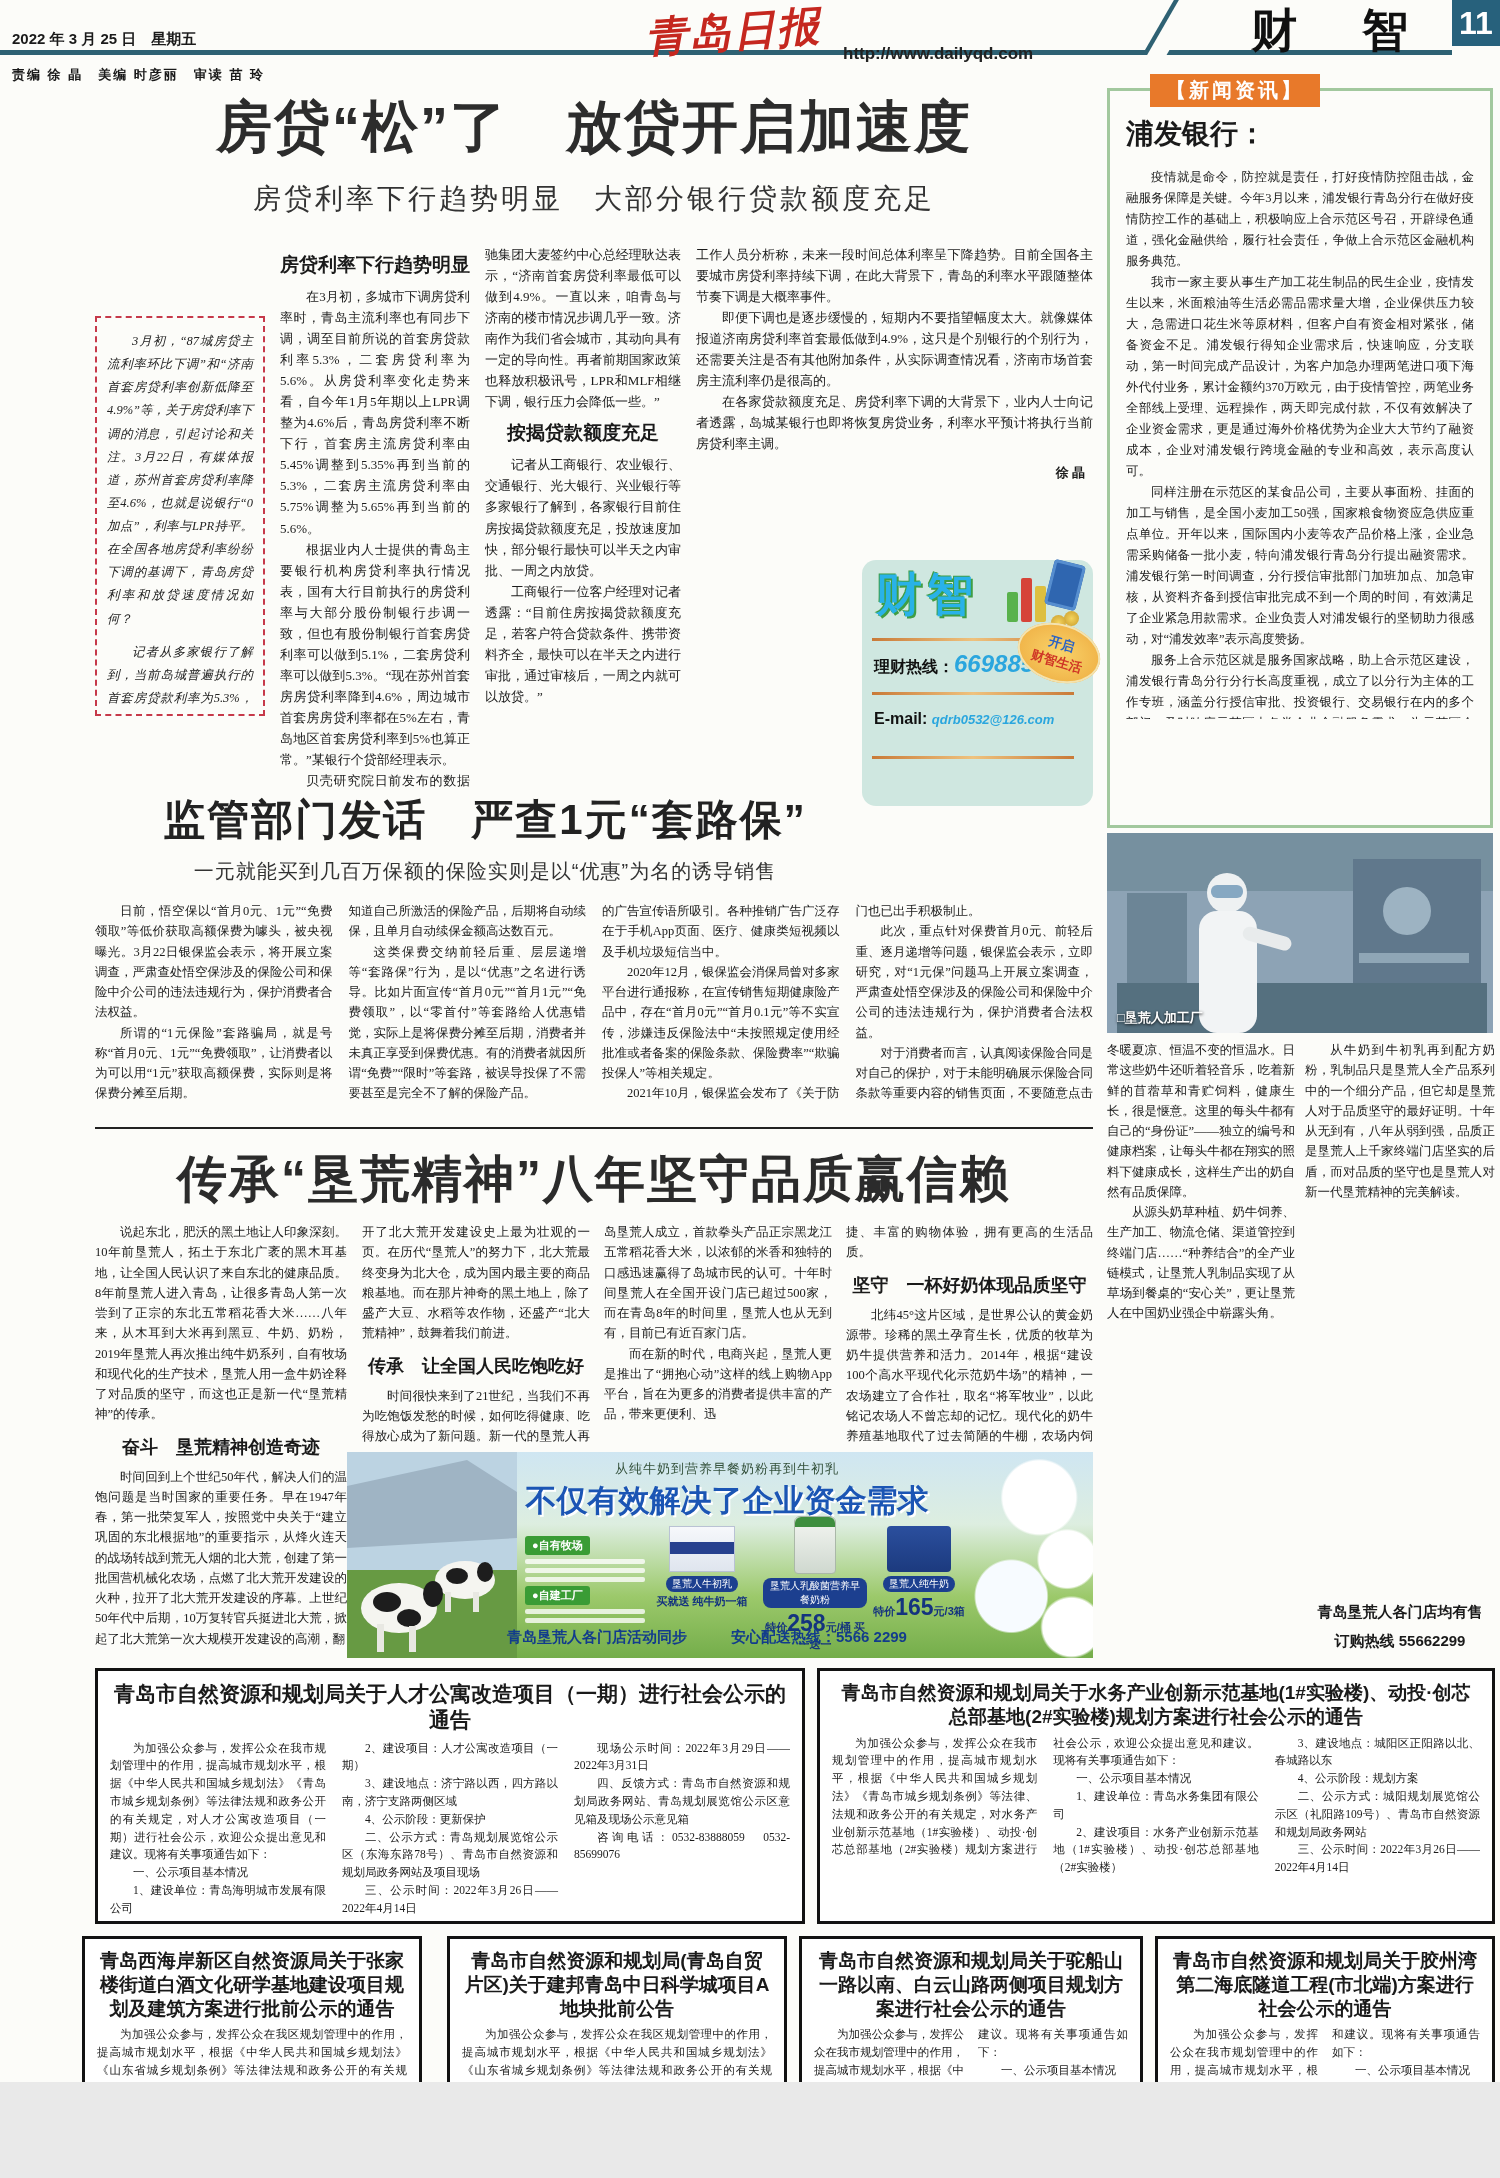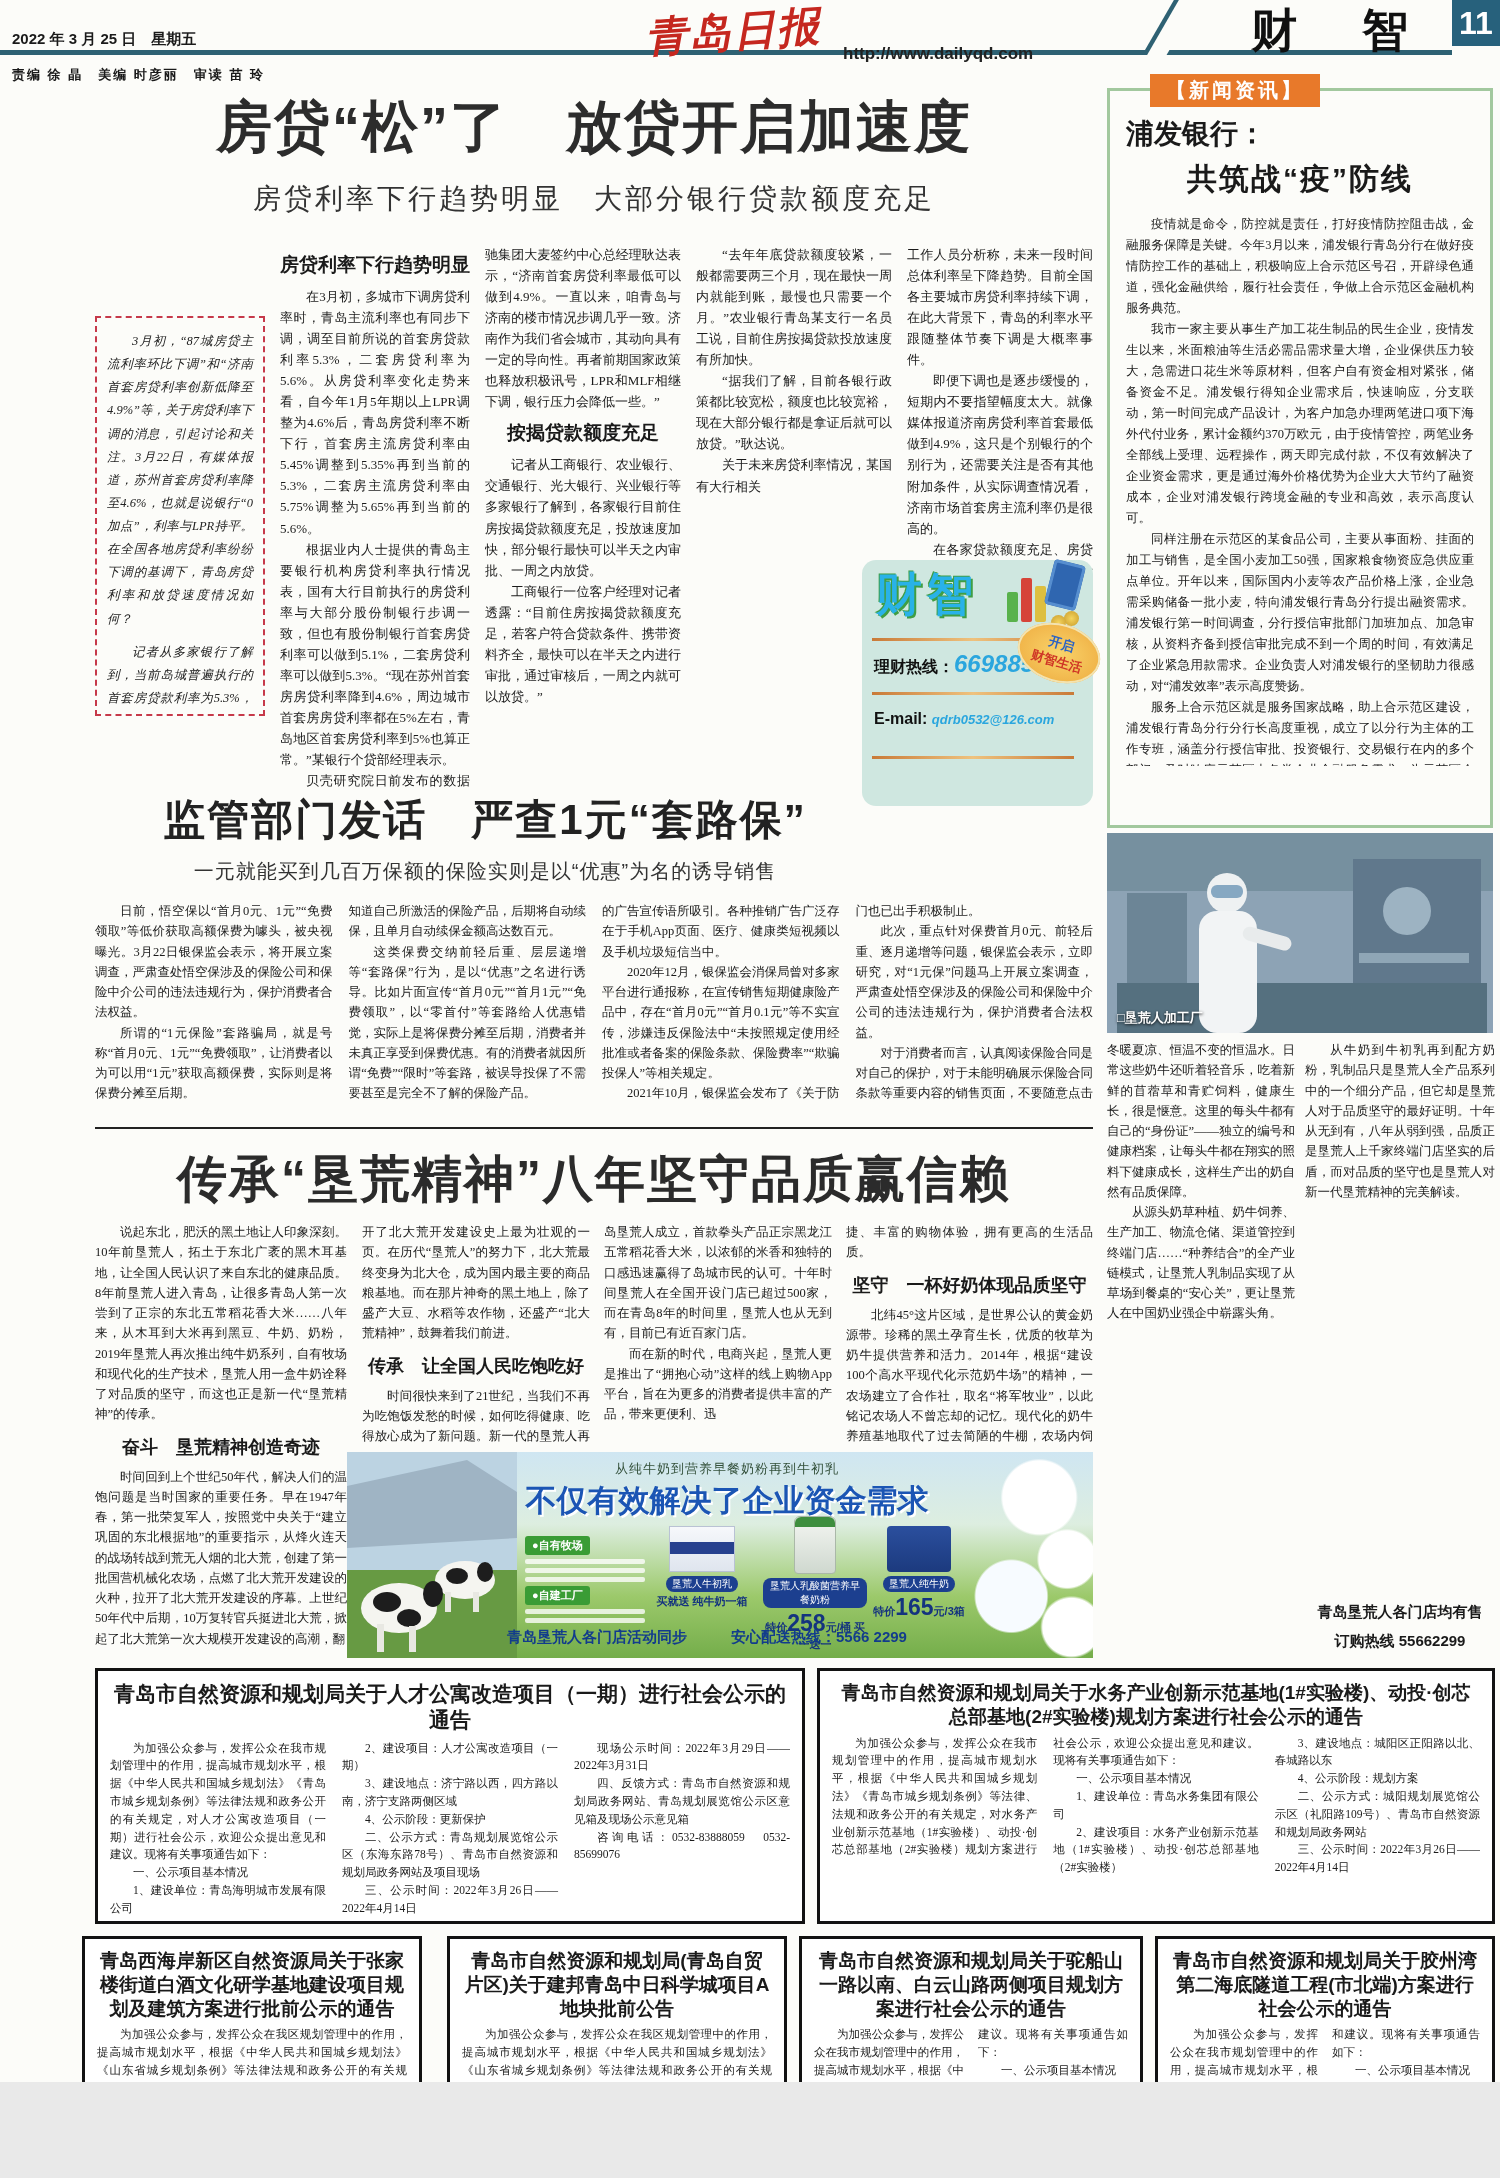--- a/index.html
+++ b/index.html
@@ -160,25 +160,20 @@
         <p>在3月初，多城市下调房贷利率时，青岛主流利率也有同步下调，调至目前所说的首套房贷款利率5.3%，二套房贷利率为5.6%。从房贷利率变化走势来看，自今年1月5年期以上LPR调整为4.6%后，青岛房贷利率不断下行，首套房主流房贷利率由5.45%调整到5.35%再到当前的5.3%，二套房主流房贷利率由5.75%调整为5.65%再到当前的5.6%。</p>
         <p>根据业内人士提供的青岛主要银行机构房贷利率执行情况表，国有大行目前执行的房贷利率与大部分股份制银行步调一致，但也有股份制银行首套房贷利率可以做到5.1%，二套房贷利率可以做到5.3%。“现在苏州首套房房贷利率降到4.6%，周边城市首套房房贷利率都在5%左右，青岛地区首套房贷利率到5%也算正常。”某银行个贷部经理表示。</p>
         <p>贝壳研究院日前发布的数据显示，3月以来，全国103个重点城市主流首套房贷利率和二套房贷利率较上月明显回落，主流首套房贷利率为5.34%，二套房贷利率为5.60%，分别较上月回落13个、15个基点，创2019年以来月度最大降幅，房贷利率水平接近2020年三季度的水平。青岛西海岸新区不动产登记咨询专家、中</p>
       </div>
       <div class="col c3">
         <p class="ni">驰集团大麦签约中心总经理耿达表示，“济南首套房贷利率最低可以做到4.9%。一直以来，咱青岛与济南的楼市情况步调几乎一致。济南作为我们省会城市，其动向具有一定的导向性。再者前期国家政策也释放积极讯号，LPR和MLF相继下调，银行压力会降低一些。”</p>
         <div class="colsub">按揭贷款额度充足</div>
         <p>记者从工商银行、农业银行、交通银行、光大银行、兴业银行等多家银行了解到，各家银行目前住房按揭贷款额度充足，投放速度加快，部分银行最快可以半天之内审批、一周之内放贷。</p>
         <p>工商银行一位客户经理对记者透露：“目前住房按揭贷款额度充足，若客户符合贷款条件、携带资料齐全，最快可以在半天之内进行审批，通过审核后，一周之内就可以放贷。”</p>
       </div>
-      <div class="col c4">
-        <p>“去年年底贷款额度较紧，一般都需要两三个月，现在最快一周内就能到账，最慢也只需要一个月。”农业银行青岛某支行一名员工说，目前住房按揭贷款投放速度有所加快。</p>
-        <p>“据我们了解，目前各银行政策都比较宽松，额度也比较宽裕，现在大部分银行都是拿证后就可以放贷。”耿达说。</p>
-        <p>关于未来房贷利率情况，某国有大行相关</p>
-      </div>
       <div class="col c5">
         <p class="ni">工作人员分析称，未来一段时间总体利率呈下降趋势。目前全国各主要城市房贷利率持续下调，在此大背景下，青岛的利率水平跟随整体节奏下调是大概率事件。</p>
         <p>即便下调也是逐步缓慢的，短期内不要指望幅度太大。就像媒体报道济南房贷利率首套最低做到4.9%，这只是个别银行的个别行为，还需要关注是否有其他附加条件，从实际调查情况看，济南市场首套房主流利率仍是很高的。</p>
         <p>在各家贷款额度充足、房贷利率下调的大背景下，业内人士向记者透露，岛城某银行也即将恢复房贷业务，利率水平预计将执行当前房贷利率主调。</p>
         <div class="byline">徐 晶</div>
       </div>
     </div>
   </div>
 
   <div class="cz">
@@ -230,21 +225,20 @@
         <p>此次，重点针对保费首月0元、前轻后重、逐月递增等问题，银保监会表示，立即研究，对“1元保”问题马上开展立案调查，严肃查处悟空保涉及的保险公司和保险中介公司的违法违规行为，保护消费者合法权益。</p>
         <p>对于消费者而言，认真阅读保险合同是对自己的保护，对于未能明确展示保险合同条款等重要内容的销售页面，不要随意点击确认，线上签约投保合同时千万不要图方便就“一勾到底”，否则可能会让自己身陷“一沟到底”的困境。</p>
 
       </div>
     </div>
   </div>
 
   <div class="pufa">
     <div class="pufa-tag">【新闻资讯】</div>
     <div class="pufa-t1">浦发银行：</div>
-    <div class="pufa-t2">共筑战“疫”防线</div>
     <div class="pufa-body">
       <p>疫情就是命令，防控就是责任，打好疫情防控阻击战，金融服务保障是关键。今年3月以来，浦发银行青岛分行在做好疫情防控工作的基础上，积极响应上合示范区号召，开辟绿色通道，强化金融供给，履行社会责任，争做上合示范区金融机构服务典范。</p>
       <p>我市一家主要从事生产加工花生制品的民生企业，疫情发生以来，米面粮油等生活必需品需求量大增，企业保供压力较大，急需进口花生米等原材料，但客户自有资金相对紧张，储备资金不足。浦发银行得知企业需求后，快速响应，分支联动，第一时间完成产品设计，为客户加急办理两笔进口项下海外代付业务，累计金额约370万欧元，由于疫情管控，两笔业务全部线上受理、远程操作，两天即完成付款，不仅有效解决了企业资金需求，更是通过海外价格优势为企业大大节约了融资成本，企业对浦发银行跨境金融的专业和高效，表示高度认可。</p>
       <p>同样注册在示范区的某食品公司，主要从事面粉、挂面的加工与销售，是全国小麦加工50强，国家粮食物资应急供应重点单位。开年以来，国际国内小麦等农产品价格上涨，企业急需采购储备一批小麦，特向浦发银行青岛分行提出融资需求。浦发银行第一时间调查，分行授信审批部门加班加点、加急审核，从资料齐备到授信审批完成不到一个周的时间，有效满足了企业紧急用款需求。企业负责人对浦发银行的坚韧助力很感动，对“浦发效率”表示高度赞扬。</p>
       <p>服务上合示范区就是服务国家战略，助上合示范区建设，浦发银行青岛分行分行长高度重视，成立了以分行为主体的工作专班，涵盖分行授信审批、投资银行、交易银行在内的多个部门，及时响应示范区内各类企业金融服务需求，为示范区企业提供本外币全方位金融服务，为示范区的经济社会发展贡献金融力量。</p>
 
     </div>
   </div>
 
   <div class="photo">

